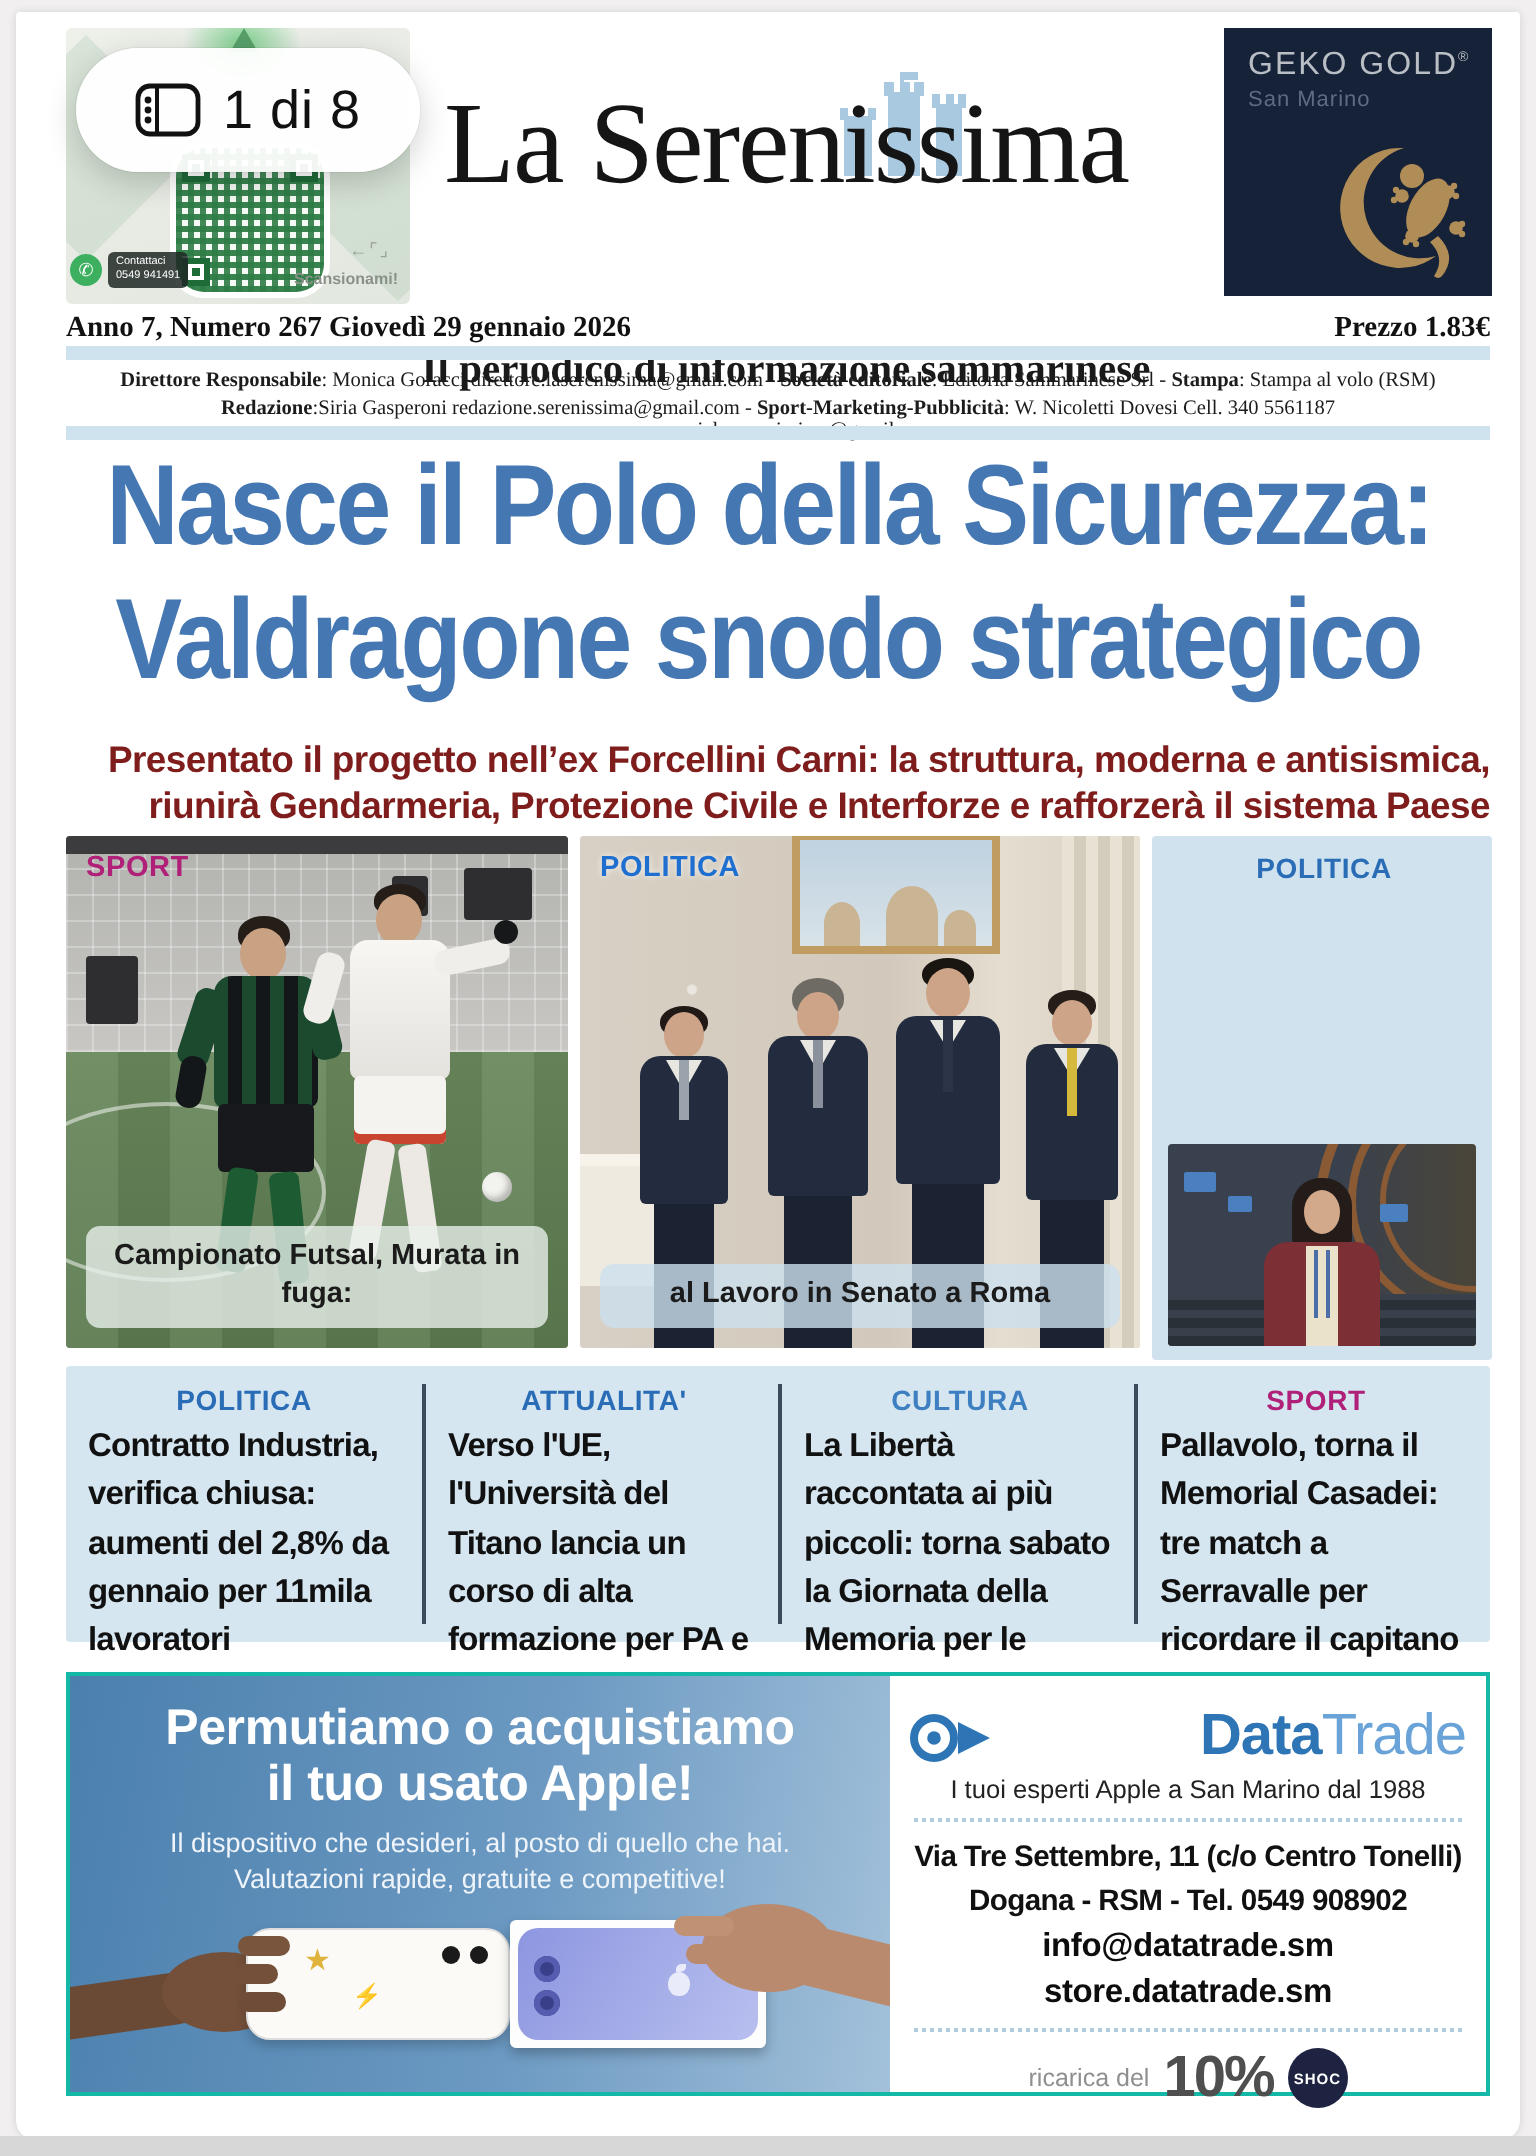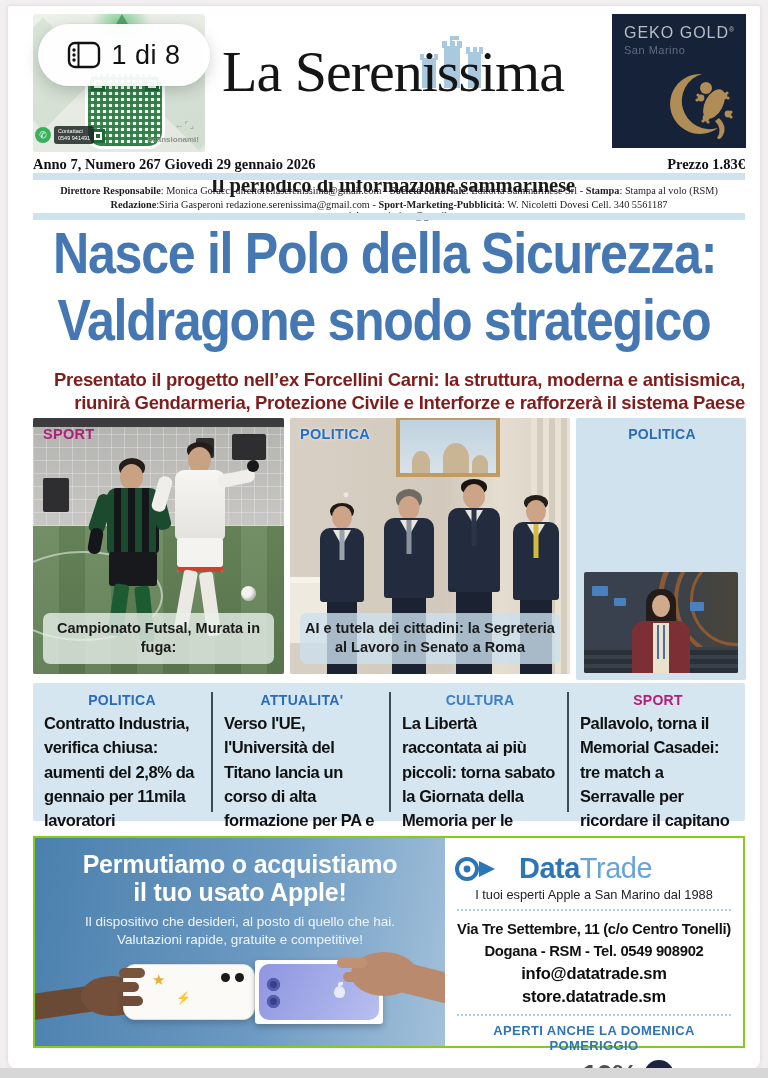--- a/index.html
+++ b/index.html
@@ -154,21 +154,21 @@
 
   
   .news-strip { position:absolute; left:25px; top:677px; width:712px; height:138px;
     background:var(--strip_blue,#d5e6f0); border-radius:2px; }
   .strip-col { position:absolute; top:9px; width:178px; padding:0 11px; }
   .strip-label { text-align:center; font-size:14px; font-weight:bold; letter-spacing:.3px; }
   .strip-text { margin-top:3px; font-size:16.5px; font-weight:bold; color:#111; line-height:1.47; letter-spacing:-.4px; }
   .strip-divider { position:absolute; top:9px; width:2px; height:120px; background:#3d4a5c; }
 
   
-  .ad { position:absolute; left:25px; top:830px; width:712px; height:212px; border:2px solid #84cc16;
+  .ad { position:absolute; left:25px; top:830px; width:712px; height:212px; border:2px solid #14b8a6;
     background:#fff; display:flex; }
   .ad-left { position:relative; width:410px; height:100%; overflow:hidden;
     background:linear-gradient(100deg,#4b80ad 0%,#6b99c2 55%,#a3c1da 100%); }
   .ad-title { margin-top:13px; text-align:center; color:#fff; font-weight:bold; font-size:25px; line-height:1.1; letter-spacing:-.2px; }
   .ad-sub { margin-top:7px; text-align:center; color:#eef4fa; font-size:13.5px; line-height:1.35; }
   .hands { position:absolute; left:0; bottom:0; width:100%; height:104px; }
   .forearm { position:absolute; border-radius:14px; }
   .palm { position:absolute; border-radius:50%; }
   .finger { position:absolute; border-radius:5px; }
   .phone-white { position:absolute; left:88px; top:22px; width:132px; height:56px; background:#fbfaf7;
@@ -176,21 +176,21 @@
   .cam-dot { position:absolute; border-radius:50%; }
   .sticker { position:absolute; font-size:15px; }
   .phone-box { position:absolute; right:62px; top:18px; width:128px; height:64px; background:#fdfdfd;
     border-radius:3px; box-shadow:0 3px 6px rgba(0,0,0,.25); }
   .phone-purple { position:absolute; left:4px; top:4px; width:120px; height:56px; border-radius:10px;
     background:linear-gradient(120deg,#8d96e0,#b8bfef); }
   .apple-mark { position:absolute; right:34px; top:22px; width:11px; height:12px; border-radius:50% 50% 46% 46%; background:rgba(255,255,255,.75); }
   .apple-leaf { position:absolute; right:36px; top:18px; width:5px; height:4px; border-radius:60% 0; background:rgba(255,255,255,.75); }
 
   .ad-right { position:relative; flex:1; padding:10px 10px 6px; text-align:center; }
-  .dt-logo-row { display:flex; align-items:center; justify-content:flex-start; gap:20px; margin-top:4px; }
+  .dt-logo-row { display:flex; align-items:center; justify-content:space-between; gap:6px; margin-top:4px; }
   .dt-name { font-size:29px; letter-spacing:-.5px; }
   .dt-data { color:var(--datatrade_blue,#2e75b6); font-weight:bold; }
   .dt-trade { color:var(--datatrade_blue_light,#6aa3d8); font-weight:400; }
   .dt-tagline { margin-top:2px; font-size:12.8px; color:#222; }
   .dotted { border-top:2px dotted #aecbdf; margin:7px 2px; }
   .dt-address { font-size:14.8px; font-weight:bold; color:#111; line-height:1.5; letter-spacing:-.3px; }
   .dt-links { font-size:16.5px; font-weight:bold; color:#0d0d0d; line-height:1.35; letter-spacing:-.2px; }
   .dt-open { font-size:13px; font-weight:bold; color:var(--datatrade_blue,#2e75b6); letter-spacing:.4px; }
   .promo-row { margin-top:6px; display:flex; align-items:center; justify-content:center; gap:7px; }
   .promo-prefix { font-size:12.5px; color:#8f8f8f; }
@@ -376,21 +376,20 @@
         <div class="m-hair" style="width:24px; height:15px; background:#241d18;"></div>
         <div class="m-head" style="top:2px; width:20px; height:23px;"></div>
         <div class="m-body" style="top:24px; width:46px; height:78px;"></div>
         <div class="m-shirt" style="top:26px; border-top:15px solid #e8e6e0;"></div>
         <div class="m-tie" style="top:26px; height:34px; background:#d4b93c;"></div>
         <div class="m-legs" style="top:102px; width:32px; height:74px;"></div>
       </div>
 
       <div class="section-tag" style="color:var(--section_blue_bright,#1f6fd0); text-shadow:0 0 3px rgba(255,255,255,.8);">POLITICA</div>
       <div class="caption-box cap-senate">
-        <div>AI e tutela dei cittadini: la Segreteria</div>
         <div>al Lavoro in Senato a Roma</div>
       </div>
     </div>
 
     <div class="col-politica">
       <div class="col-label">POLITICA</div>
       <div class="photo-assembly">
         <div class="arc" style="right:-70px; top:-46px; width:150px; height:150px;"></div>
         <div class="arc" style="right:-56px; top:-32px; width:120px; height:120px; border-width:4px;"></div>
         <div class="arc" style="right:-44px; top:-18px; width:92px; height:92px; border-width:3px;"></div>
@@ -482,21 +481,20 @@
         <div class="dotted"></div>
         <div class="dt-address">
           <div>Via Tre Settembre, 11 (c/o Centro Tonelli)</div>
           <div>Dogana - RSM - Tel. 0549 908902</div>
         </div>
         <div class="dt-links">
           <div>info@datatrade.sm</div>
           <div>store.datatrade.sm</div>
         </div>
         <div class="dotted"></div>
-        <div class="dt-open">APERTI ANCHE LA DOMENICA POMERIGGIO</div>
         <div class="promo-row">
           <span class="promo-prefix">ricarica del</span>
           <span class="promo-value">10%</span>
           <span class="promo-badge">SHOC</span>
         </div>
       </div>
     </div>
 
   </div>
 

